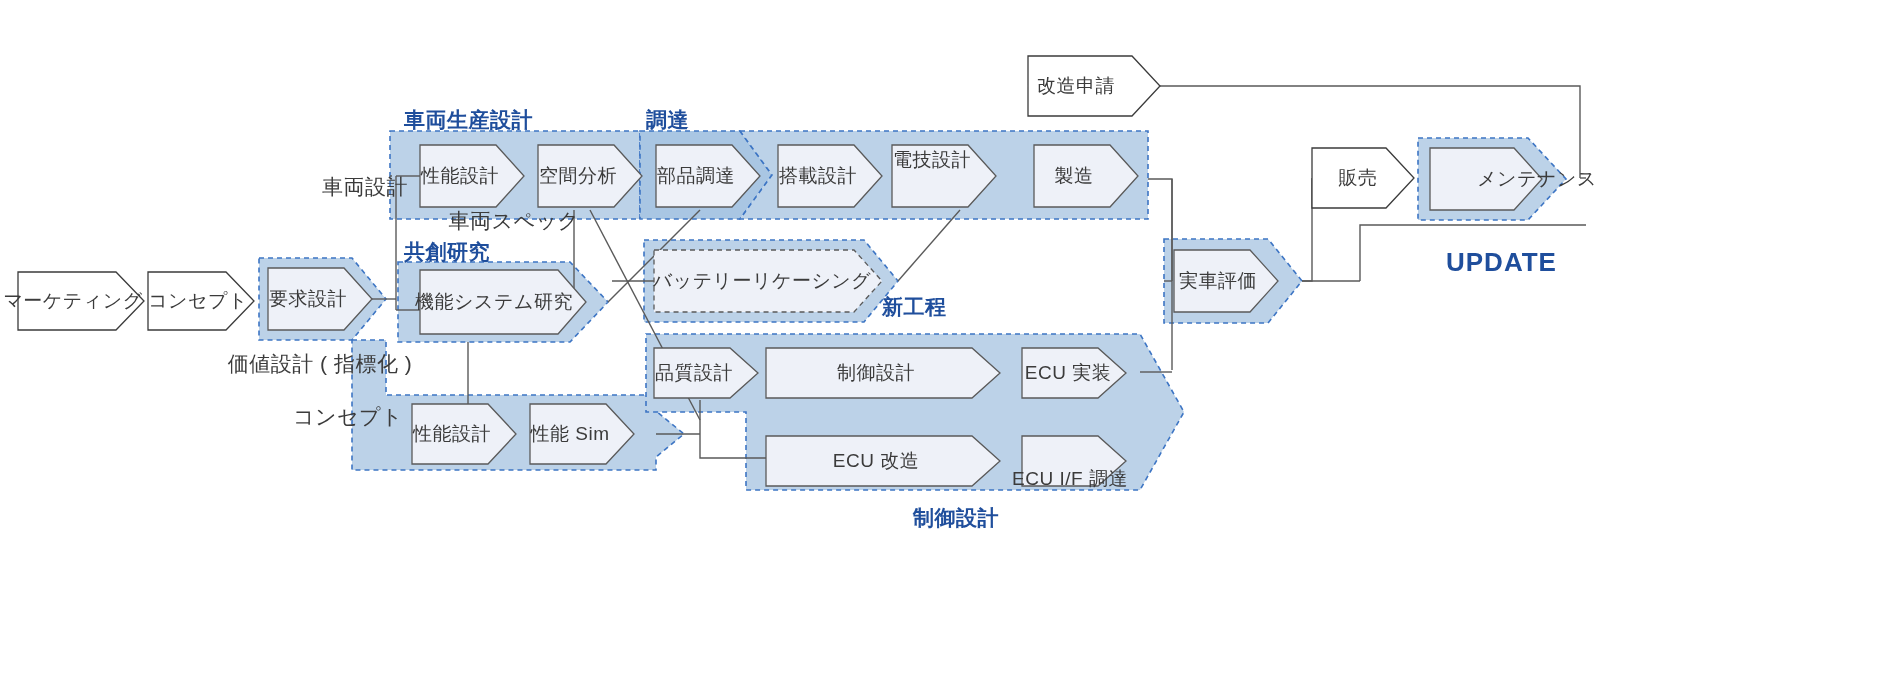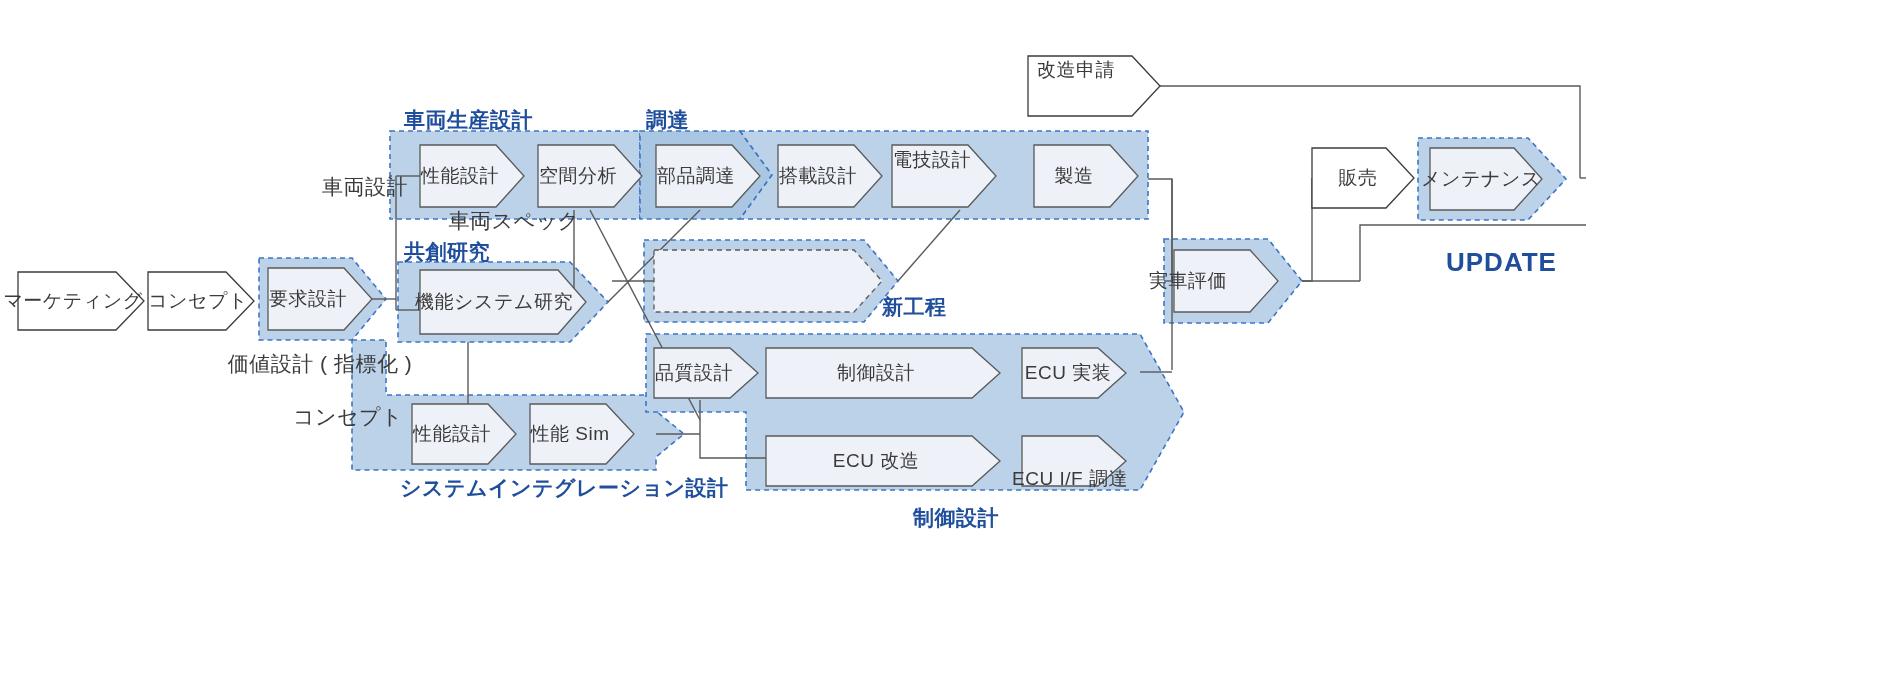--- a/index.html
+++ b/index.html
@@ -186,38 +186,38 @@
 
   <div class="txt node-label ctr" style="left:73px;top:301px">マーケティング</div>
   <div class="txt node-label ctr" style="left:198px;top:301px">コンセプト</div>
   <div class="txt node-label ctr" style="left:308px;top:299px">要求設計</div>
   <div class="txt node-label ctr" style="left:460px;top:176px">性能設計</div>
   <div class="txt node-label ctr" style="left:578px;top:176px">空間分析</div>
   <div class="txt node-label ctr" style="left:696px;top:176px">部品調達</div>
   <div class="txt node-label ctr" style="left:818px;top:176px">搭載設計</div>
   <div class="txt node-label ctr" style="left:932px;top:160px">電技設計</div>
   <div class="txt node-label ctr" style="left:1074px;top:176px">製造</div>
-  <div class="txt node-label ctr" style="left:1076px;top:70px">改造申請</div>
+  <div class="txt node-label ctr" style="left:1076px;top:86px">改造申請</div>
   <div class="txt node-label ctr" style="left:1358px;top:178px">販売</div>
-  <div class="txt node-label ctr" style="left:1481px;top:179px">メンテナンス</div>
-  <div class="txt node-label ctr" style="left:1188px;top:281px">実車評価</div>
+  <div class="txt node-label ctr" style="left:1537px;top:179px">メンテナンス</div>
+  <div class="txt node-label ctr" style="left:1218px;top:281px">実車評価</div>
   <div class="txt node-label ctr" style="left:494px;top:302px">機能システム研究</div>
+  <div class="txt node-label ctr" style="left:762px;top:281px">バッテリーリケーシング</div>
   <div class="txt node-label ctr" style="left:452px;top:434px">性能設計</div>
   <div class="txt node-label ctr" style="left:570px;top:434px">性能 Sim</div>
   <div class="txt node-label ctr" style="left:694px;top:373px">品質設計</div>
   <div class="txt node-label ctr" style="left:876px;top:373px">制御設計</div>
   <div class="txt node-label ctr" style="left:1068px;top:373px">ECU 実装</div>
   <div class="txt node-label ctr" style="left:876px;top:461px">ECU 改造</div>
   <div class="txt node-label ctr" style="left:1070px;top:479px">ECU I/F 調達</div>
 
   <div class="txt group-label lft" style="left:404px;top:120px">車両生産設計</div>
   <div class="txt group-label lft" style="left:646px;top:120px">調達</div>
   <div class="txt group-label lft" style="left:404px;top:252px">共創研究</div>
   <div class="txt group-label lft" style="left:882px;top:307px">新工程</div>
-  <div class="txt group-label lft" style="left:400px;top:488px">システムインテグレーション設計</div>
   <div class="txt group-label lft" style="left:913px;top:518px">制御設計</div>
   <div class="txt update-label lft" style="left:1446px;top:234px">UPDATE</div>
 
   <div class="txt edge-label ctr" style="left:365px;top:187px">車両設計</div>
   <div class="txt edge-label ctr" style="left:514px;top:221px">車両スペック</div>
   <div class="txt edge-label ctr" style="left:320px;top:364px">価値設計 ( 指標化 )</div>
   <div class="txt edge-label ctr" style="left:348px;top:417px">コンセプト</div>
 
 </div>
 

